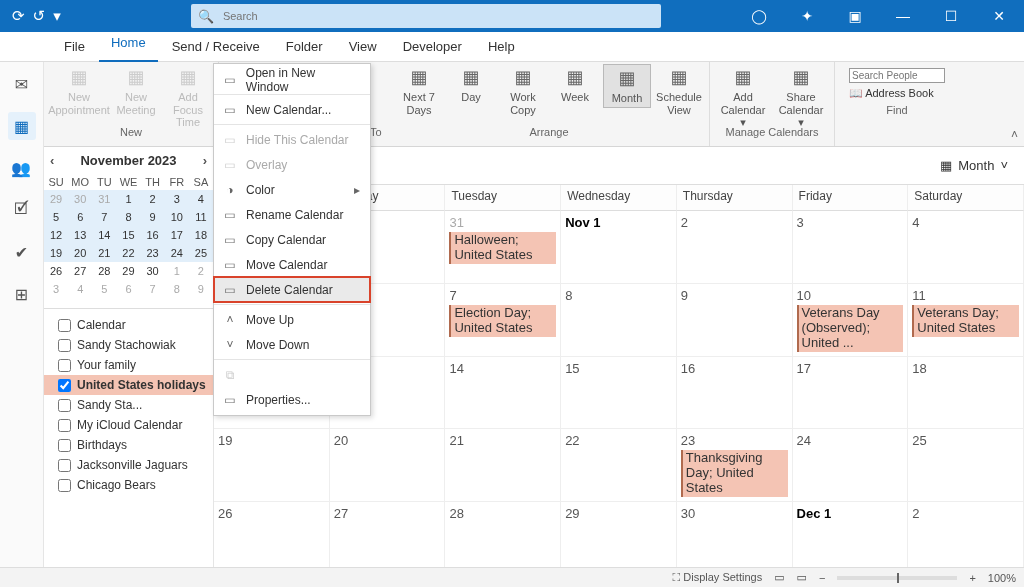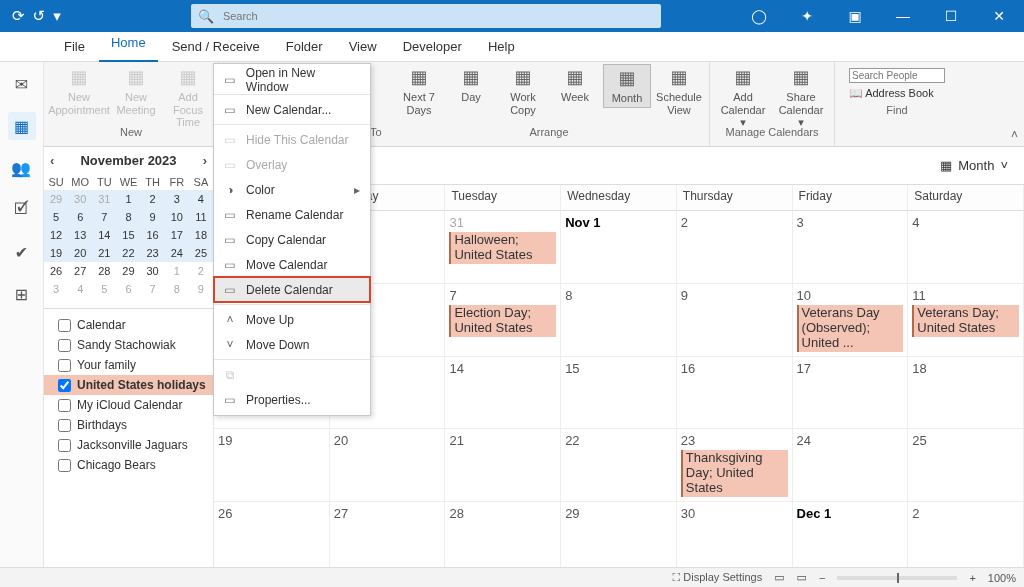--- a/index.html
+++ b/index.html
@@ -300,20 +300,24 @@
               <input type="checkbox" style="">
               <span>Sandy Stachowiak</span>
             </div>
             <div class="calitem">
               <input type="checkbox" style="">
               <span>Your family</span>
             </div>
             <div class="calitem sel">
               <input type="checkbox" checked="" style="">
               <span>United States holidays</span>
+            </div>
+            <div class="calitem">
+              <input type="checkbox" style="">
+              <span>Sandy Sta...</span>
             </div>
             <div class="calitem">
               <input type="checkbox" style="">
               <span>My iCloud Calendar</span>
             </div>
             <div class="calitem">
               <input type="checkbox" style="">
               <span>Birthdays</span>
             </div>
             <div class="calitem">

